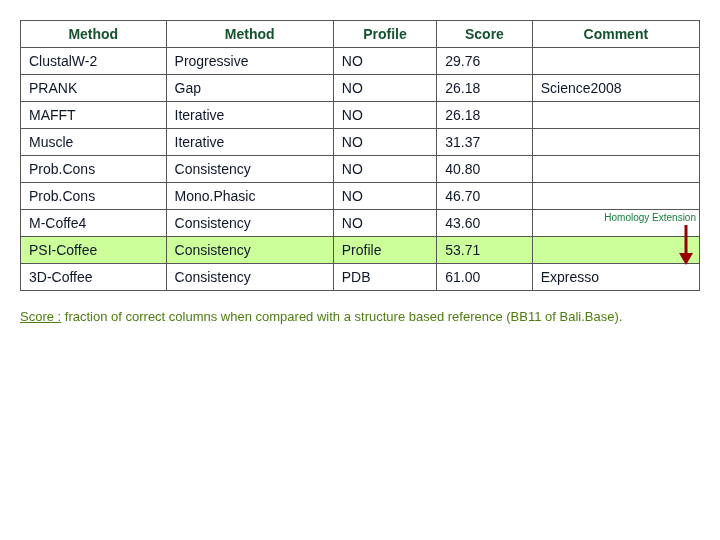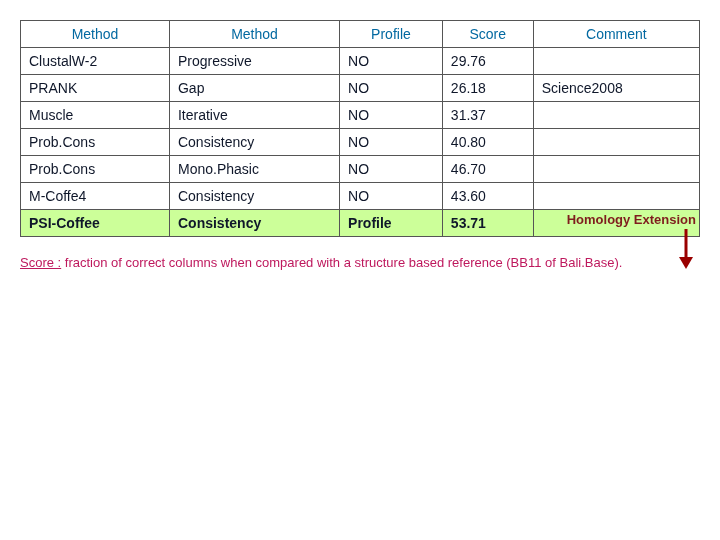--- a/index.html
+++ b/index.html
@@ -19,52 +19,52 @@
       border-collapse: collapse;
       width: 100%;
     }
     th, td {
       border: 1px solid #555;
       padding: 5px 8px;
       vertical-align: middle;
     }
     thead tr th {
       background: #fff;
-      font-weight: normal;
-      color: #0369a1;
+      font-weight: bold;
+      color: #14532d;
     }
     tbody tr td {
       color: #0f172a;
     }
     .highlight-green {
       background-color: #ccff99;
     }
     .bold-text {
-      font-weight: bold;
+      font-weight: normal;
     }
     .annotation-wrapper {
       position: absolute;
       right: 4px;
       top: 192px;
       display: flex;
       flex-direction: column;
       align-items: flex-end;
     }
     .annotation-text {
-      color: #7f1d1d;
-      font-size: 13px;
-      font-weight: bold;
+      color: #15803d;
+      font-size: 10px;
+      font-weight: normal;
       white-space: nowrap;
     }
     .arrow-svg {
       margin-top: 2px;
     }
     .footnote {
       font-size: 13px;
-      color: #be185d;
+      color: #4d7c0f;
       margin-top: 8px;
     }
     .footnote-underline {
       text-decoration: underline;
       font-weight: normal;
     }
   </style>
 </head>
 <body>
 
@@ -88,20 +88,27 @@
           <td></td>
         </tr>
         <tr>
           <td>PRANK</td>
           <td>Gap</td>
           <td>NO</td>
           <td>26.18</td>
           <td>Science2008</td>
         </tr>
         <tr>
+          <td>MAFFT</td>
+          <td>Iterative</td>
+          <td>NO</td>
+          <td>26.18</td>
+          <td></td>
+        </tr>
+        <tr>
           <td>Muscle</td>
           <td>Iterative</td>
           <td>NO</td>
           <td>31.37</td>
           <td></td>
         </tr>
         <tr>
           <td>Prob.Cons</td>
           <td>Consistency</td>
           <td>NO</td>
@@ -122,20 +129,27 @@
           <td>43.60</td>
           <td></td>
         </tr>
         <tr>
           <td class="highlight-green bold-text">PSI-Coffee</td>
           <td class="highlight-green bold-text">Consistency</td>
           <td class="highlight-green bold-text">Profile</td>
           <td class="highlight-green bold-text">53.71</td>
           <td class="highlight-green bold-text"></td>
         </tr>
+        <tr>
+          <td class="bold-text">3D-Coffee</td>
+          <td class="bold-text">Consistency</td>
+          <td class="bold-text">PDB</td>
+          <td class="bold-text">61.00</td>
+          <td class="bold-text">Expresso</td>
+        </tr>
       </tbody>
   </table>
 
   <div class="annotation-wrapper">
     <span class="annotation-text">Homology Extension</span>
     <svg class="arrow-svg" width="20" height="40">
       <line x1="10" y1="0" x2="10" y2="32" stroke="#990000" stroke-width="3"></line>
       <polygon points="10,40 3,28 17,28" fill="#990000"></polygon>
     </svg>
   </div>

